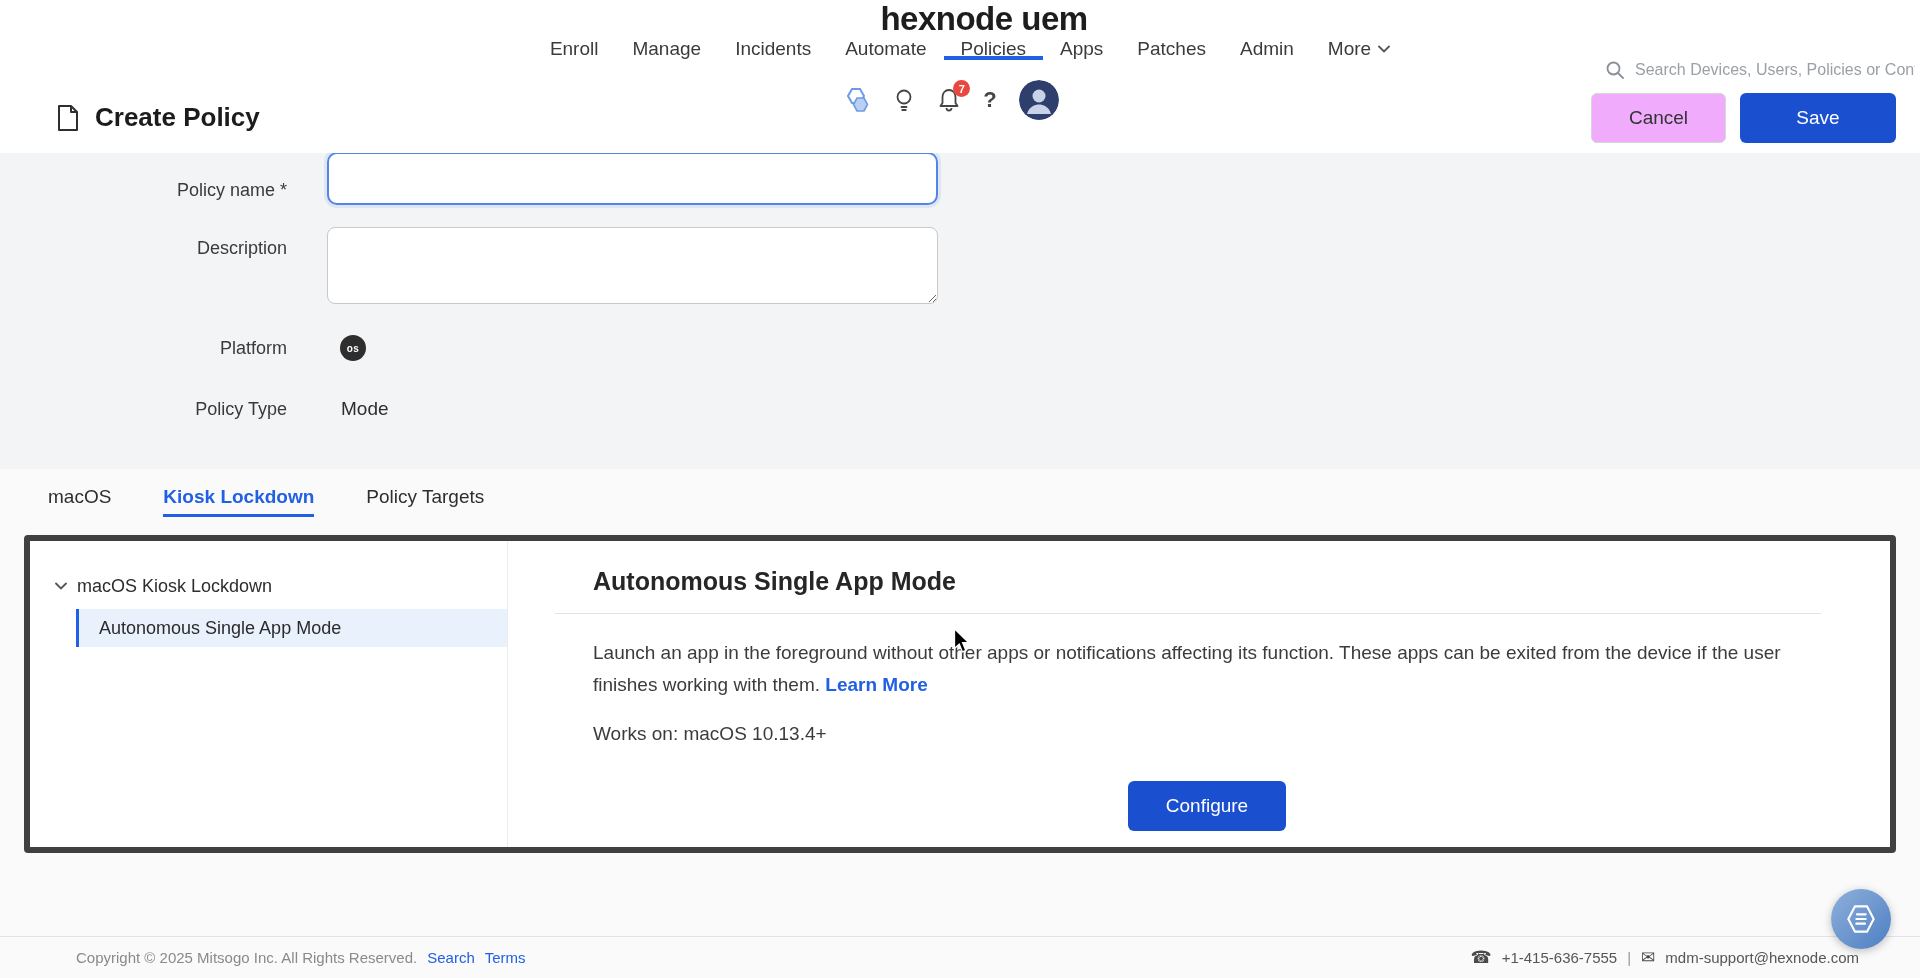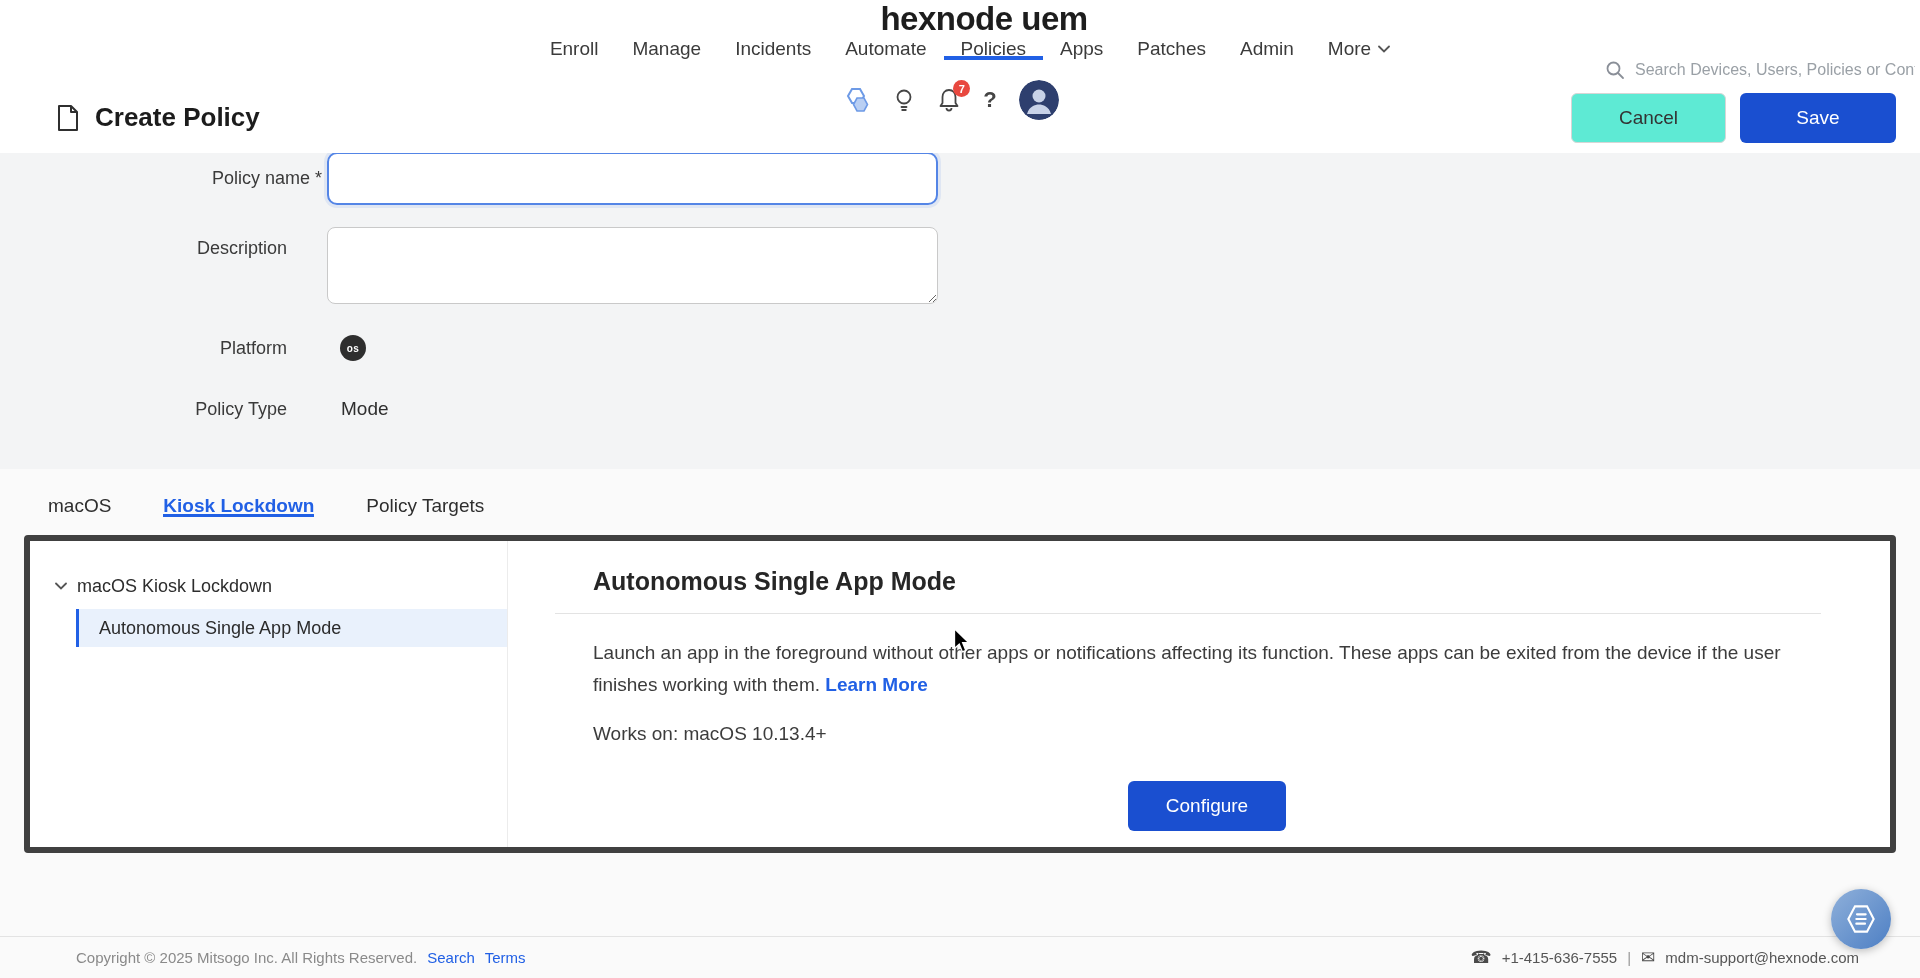--- a/index.html
+++ b/index.html
@@ -54,29 +54,29 @@
     position:absolute;top:82px;left:0;width:100%;height:71px;background:#fff;
     display:flex;align-items:center;z-index:4;
   }
   .doc-icon{margin-left:56px;display:flex;}
   .page-title{margin-left:15px;font-size:26px;font-weight:700;color:#1c1c1c;}
   .header-buttons{margin-left:auto;margin-right:24px;display:flex;gap:14px;}
   .btn{
     height:50px;border-radius:6px;font-size:19px;display:flex;align-items:center;justify-content:center;
     font-family:"Liberation Sans",sans-serif;border:none;
   }
-  .btn-cancel{width:155px;background:#5eead4;border:1px solid #d6d6d6;color:#333;}
+  .btn-cancel{width:135px;background:#f0abfc;border:1px solid #d6d6d6;color:#333;}
   .btn-save{width:156px;background:var(--btn-blue);color:#fff;}
 
   
   .form-section{
     position:absolute;top:153px;left:0;width:100%;height:316px;background:#f3f4f5;
   }
   .form-label{position:absolute;width:287px;text-align:right;font-size:18px;color:#3a3a3a;line-height:22px;}
-  .lbl-policy-name{top:14px;margin-left:35px;}
+  .lbl-policy-name{top:26px;}
   .lbl-description{top:84px;}
   .lbl-platform{top:184px;}
   .lbl-policy-type{top:245px;}
   .policy-name-input{
     position:absolute;left:327px;top:-1px;width:611px;height:53px;
     background:#fff;border:2px solid #5485e6;border-radius:10px;
     box-shadow:0 0 0 3px rgba(84,133,230,0.12);
     font-size:18px;padding:0 16px;outline:none;color:#222;
     font-family:"Liberation Sans",sans-serif;
   }
@@ -89,21 +89,21 @@
   .platform-icon{
     position:absolute;left:340px;top:182px;width:26px;height:26px;border-radius:50%;
     background:#2e2e2e;color:#fff;font-size:10px;font-weight:700;
     display:flex;align-items:center;justify-content:center;letter-spacing:0.5px;
   }
   .policy-type-value{position:absolute;left:341px;top:245px;font-size:19px;color:#2e2e2e;line-height:22px;}
 
   
   .tabs{position:absolute;top:477px;left:48px;display:flex;height:40px;}
   .tab{
-    position:relative;display:flex;align-items:flex-end;height:40px;
+    position:relative;display:flex;align-items:center;height:40px;
     margin-right:52px;font-size:19px;color:#2e2e2e;white-space:nowrap;
   }
   .tab.active{color:var(--accent);font-weight:700;}
   .tab.active::after{content:"";position:absolute;bottom:0;left:0;right:0;height:3px;background:var(--accent);}
 
   
   .card{
     position:absolute;top:535px;left:24px;width:1872px;height:318px;
     background:#fff;border:6px solid #404040;border-radius:4px;display:flex;
   }

